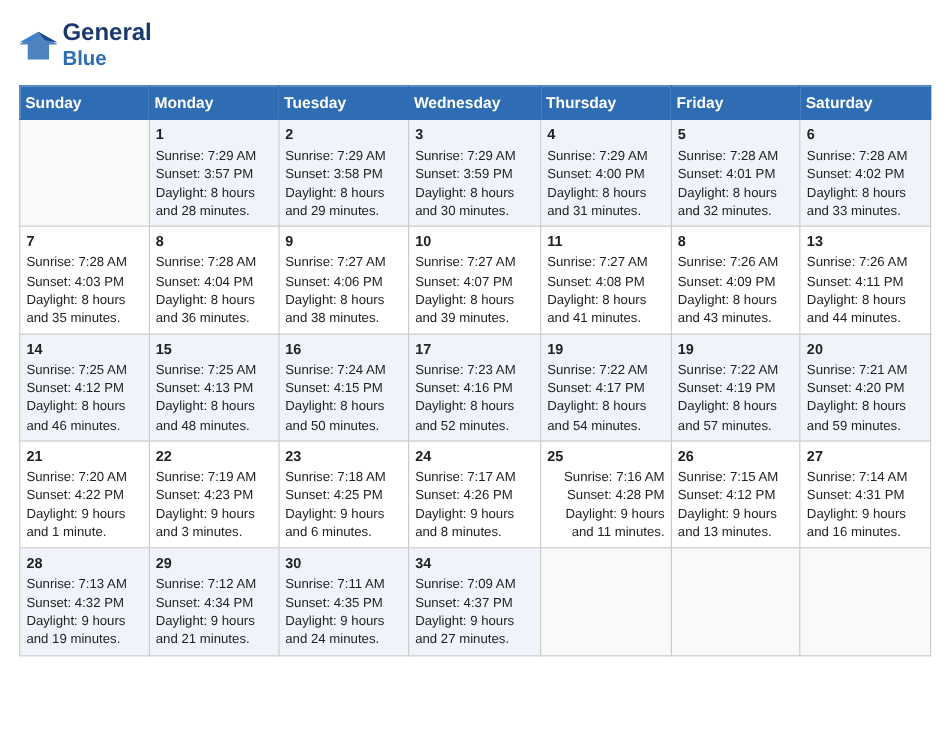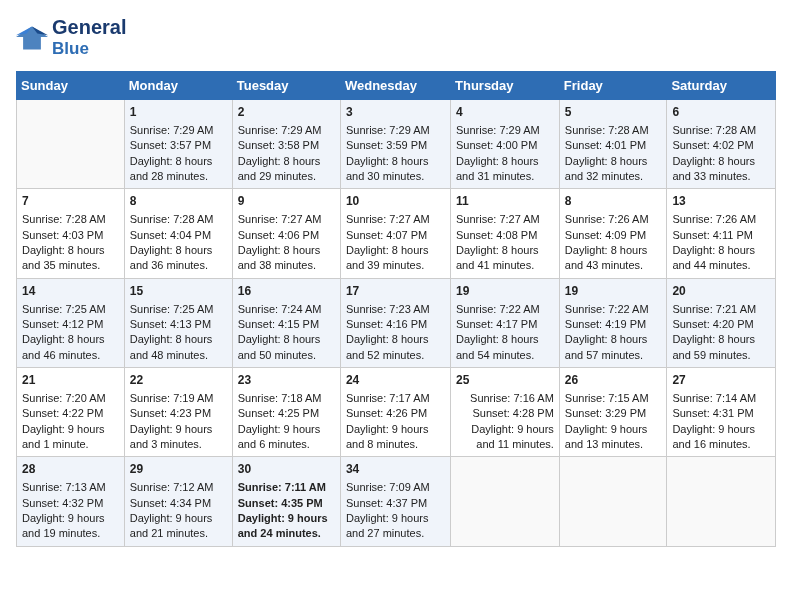--- a/index.html
+++ b/index.html
@@ -293,21 +293,21 @@
         <td>
           <span class="day-num">25</span>
           <div class="day-info" style="white-space: pre-line; text-align: right;">Sunrise: 7:16 AM
 Sunset: 4:28 PM
 Daylight: 9 hours
 and 11 minutes.</div>
         </td>
         <td>
           <span class="day-num">26</span>
           <div class="day-info" style="white-space: pre-line;">Sunrise: 7:15 AM
-Sunset: 3:29 PM
+Sunset: 4:12 PM
 Daylight: 9 hours
 and 13 minutes.</div>
         </td>
         <td>
           <span class="day-num">27</span>
           <div class="day-info" style="white-space: pre-line;">Sunrise: 7:14 AM
 Sunset: 4:31 PM
 Daylight: 9 hours
 and 16 minutes.</div>
         </td>
@@ -322,21 +322,21 @@
         </td>
         <td>
           <span class="day-num">29</span>
           <div class="day-info" style="white-space: pre-line;">Sunrise: 7:12 AM
 Sunset: 4:34 PM
 Daylight: 9 hours
 and 21 minutes.</div>
         </td>
         <td>
           <span class="day-num">30</span>
-          <div class="day-info" style="white-space: pre-line; font-weight: bold;">Sunrise: 7:11 AM
+          <div class="day-info" style="white-space: pre-line;">Sunrise: 7:11 AM
 Sunset: 4:35 PM
 Daylight: 9 hours
 and 24 minutes.</div>
         </td>
         <td>
           <span class="day-num">34</span>
           <div class="day-info" style="white-space: pre-line;">Sunrise: 7:09 AM
 Sunset: 4:37 PM
 Daylight: 9 hours
 and 27 minutes.</div>

